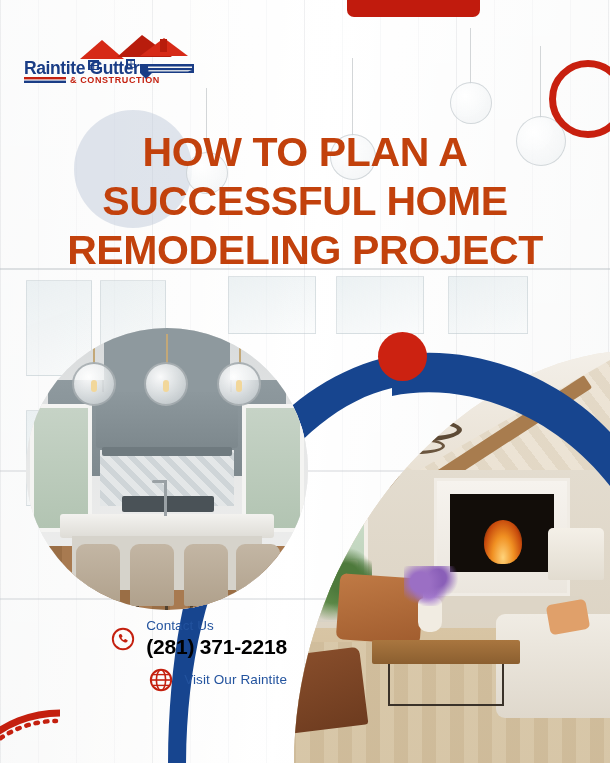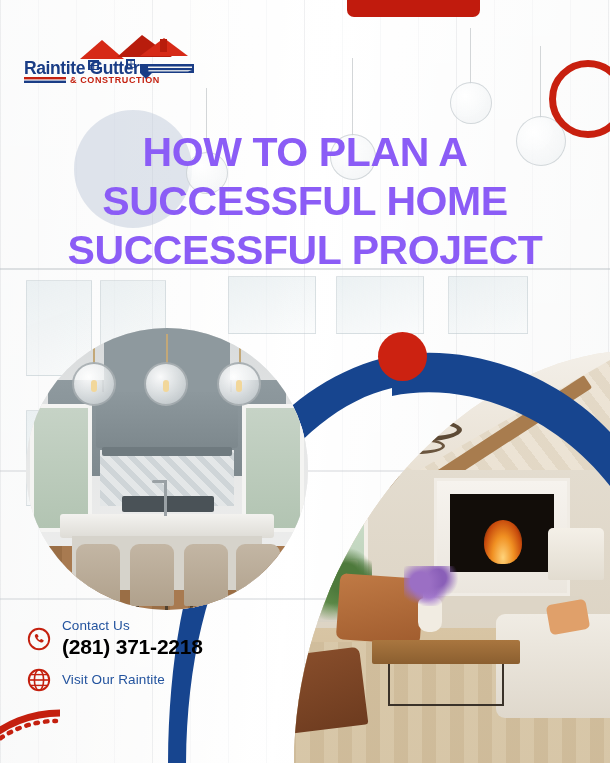--- a/index.html
+++ b/index.html
@@ -96,21 +96,21 @@
     width:176px; height:58px;
   }
   .logo svg { display:block; width:176px; height:58px; }
 
   
   .headline {
     position:absolute;
     left:0; top:128px;
     width:610px;
     text-align:center;
-    color:#8b5cf6;
+    color:#c2410c;
     font-weight:800;
     font-size:41px;
     line-height:49px;
     letter-spacing:-.4px;
     font-family:"Liberation Sans", sans-serif;
   }
   .headline .l { display:block; white-space:nowrap; }
 
   
   .navy-arc { position:absolute; left:0; top:300px; width:610px; height:470px; }
@@ -287,21 +287,21 @@
     background:linear-gradient(180deg,#c3b6a4,#b0a18c); border-radius:9px 9px 2px 2px;
   }
   .k-stool:after { content:""; position:absolute; left:6px; bottom:-26px; width:3px; height:26px; background:#50412f; }
   .k-stool:before { content:""; position:absolute; right:6px; bottom:-26px; width:3px; height:26px; background:#50412f; }
 
   
   .corner-arc { position:absolute; left:-60px; bottom:-66px; width:190px; height:170px; }
 
   
   .contact { position:absolute; left:27px; top:618px; width:260px; }
-  .c-row { display:flex; align-items:center; margin-bottom:9px; }
+  .c-row { display:flex; align-items:center; margin-bottom:9px;justify-content:flex-end; }
   .c-icon { width:24px; height:24px; flex:0 0 24px; margin-right:11px; }
   .c-text { display:flex; flex-direction:column; }
   .c-label {
     color:#23539e; font-size:13.5px; font-weight:400; line-height:16px;
     letter-spacing:.1px;
   }
   .c-value-phone {
     color:#000000; font-size:21px; font-weight:700; line-height:25px;
     letter-spacing:-.2px;
   }
@@ -372,21 +372,21 @@
         <rect x="2" y="51" width="42" height="2.4" fill="#c4200f"></rect>
         <rect x="2" y="54.6" width="42" height="2.4" fill="#1a3d86"></rect>
         <text x="48" y="57" font-family="Liberation Sans, sans-serif" font-size="9" font-weight="bold" fill="#c4200f" letter-spacing="0.6">&amp; CONSTRUCTION</text>
       </g>
     </svg>
   </div>
 
   <div class="headline">
     <span class="l">HOW TO PLAN A</span>
     <span class="l">SUCCESSFUL HOME</span>
-    <span class="l">SUCCESSFUL PROJECT</span>
+    <span class="l">REMODELING PROJECT</span>
   </div>
 
   <div class="living">
     <div class="lr-bg"></div>
     <div class="lr-ceiling"></div>
     <div class="lr-gableL"></div>
     <div class="lr-gableR"></div>
     <div class="lr-beamL"></div>
     <div class="lr-beamR"></div>
     <div class="lr-wall"></div>

